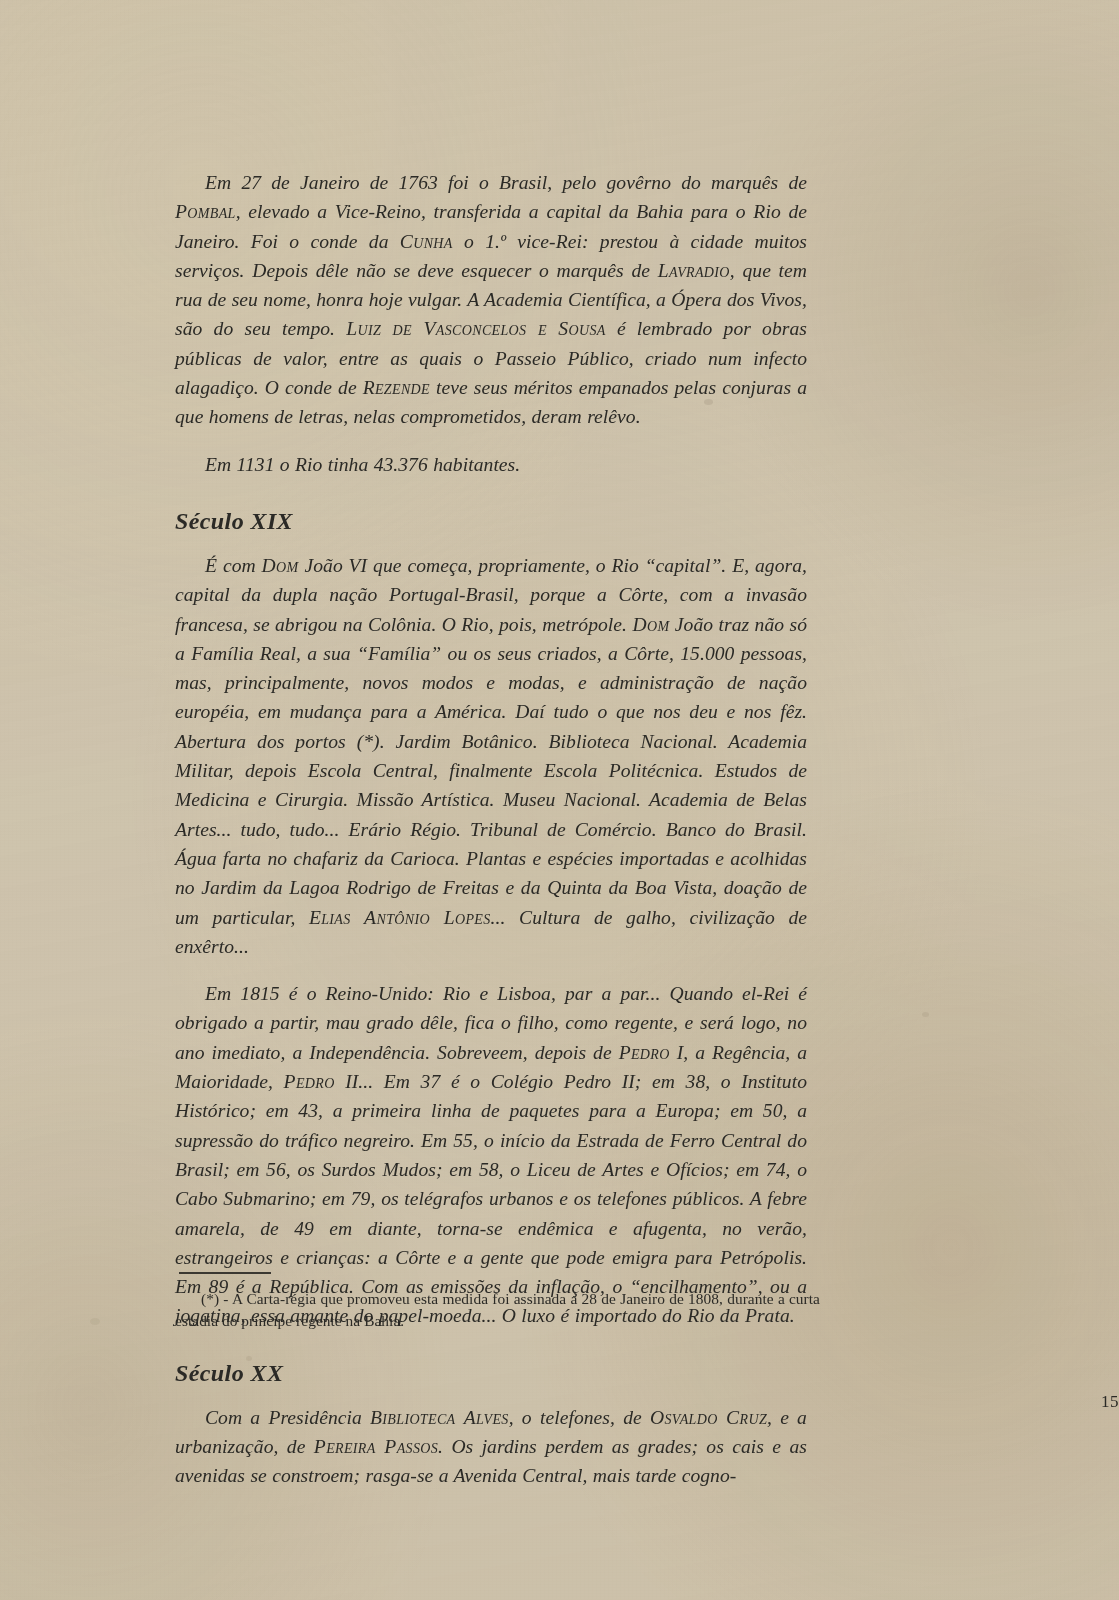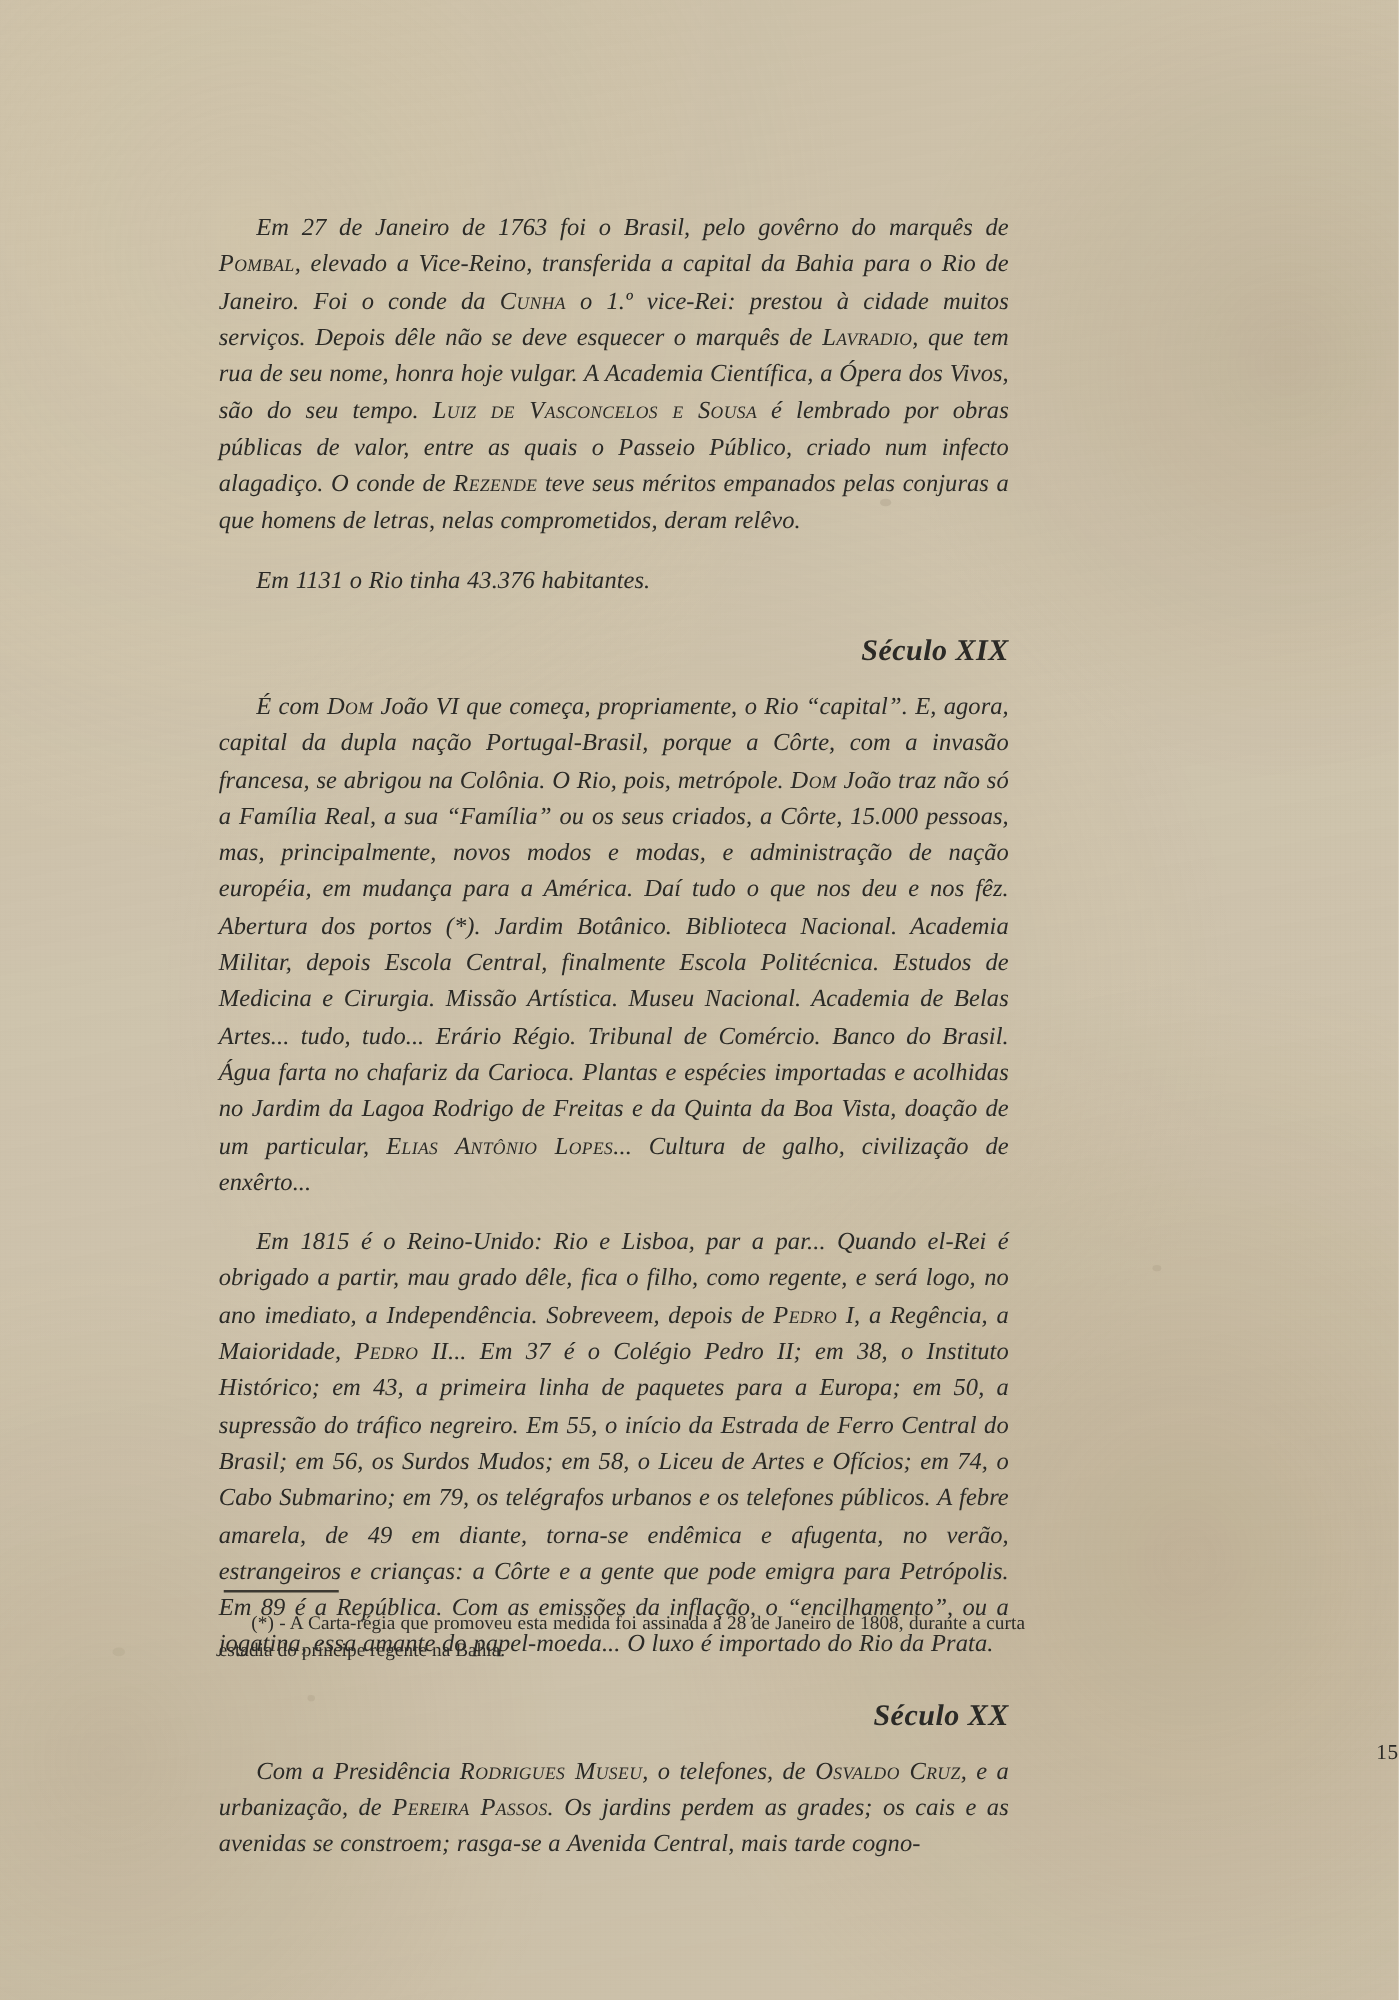--- a/index.html
+++ b/index.html
@@ -70,21 +70,21 @@
 
   .sc {
     font-variant: small-caps;
     letter-spacing: 0.35px;
   }
 
   h2.section-heading {
     font-size: 24px;
     line-height: 28px;
     font-weight: bold;
-    text-align: right;
+    text-align: left;
     text-indent: 0;
     margin: 28px 0 16px 0;
     letter-spacing: 0.4px;
   }
 
   .gap-before-19 { margin-top: 40px; }
 
   .footnote-wrap {
     position: absolute;
     left: 175px;
@@ -147,21 +147,21 @@
     <p class="para">Em 1131 o Rio tinha 43.376 habitantes.</p>
 
     <h2 class="section-heading gap-before-19">Século XIX</h2>
 
     <p class="para"><span>É com </span><span class="sc">Dom</span><span> João VI que começa, propriamente, o Rio “capital”. E, agora, capital da dupla nação Portugal-Brasil, porque a Côrte, com a invasão francesa, se abrigou na Colônia. O Rio, pois, metrópole. </span><span class="sc">Dom</span><span> João traz não só a Família Real, a sua “Família” ou os seus criados, a Côrte, 15.000 pessoas, mas, principalmente, novos modos e modas, e administração de nação européia, em mudança para a América. Daí tudo o que nos deu e nos fêz. Abertura dos portos (*). Jardim Botânico. Biblioteca Nacional. Academia Militar, depois Escola Central, finalmente Escola Politécnica. Estudos de Medicina e Cirurgia. Missão Artística. Museu Nacional. Academia de Belas Artes... tudo, tudo... Erário Régio. Tribunal de Comércio. Banco do Brasil. Água farta no chafariz da Carioca. Plantas e espécies importadas e acolhidas no Jardim da Lagoa Rodrigo de Freitas e da Quinta da Boa Vista, doação de um particular, </span><span class="sc">Elias Antônio Lopes</span><span>... Cultura de galho, civilização de enxêrto...</span></p>
 
     <p class="para"><span>Em 1815 é o Reino-Unido: Rio e Lisboa, par a par... Quando el-Rei é obrigado a partir, mau grado dêle, fica o filho, como regente, e será logo, no ano imediato, a Independência. Sobreveem, depois de </span><span class="sc">Pedro</span><span> I, a Regência, a Maioridade, </span><span class="sc">Pedro</span><span> II... Em 37 é o Colégio Pedro II; em 38, o Instituto Histórico; em 43, a primeira linha de paquetes para a Europa; em 50, a supressão do tráfico negreiro. Em 55, o início da Estrada de Ferro Central do Brasil; em 56, os Surdos Mudos; em 58, o Liceu de Artes e Ofícios; em 74, o Cabo Submarino; em 79, os telégrafos urbanos e os telefones públicos. A febre amarela, de 49 em diante, torna-se endêmica e afugenta, no verão, estrangeiros e crianças: a Côrte e a gente que pode emigra para Petrópolis. Em 89 é a República. Com as emissões da inflação, o “encilhamento”, ou a jogatina, essa amante do papel-moeda... O luxo é importado do Rio da Prata.</span></p>
 
     <h2 class="section-heading">Século XX</h2>
 
-    <p class="para"><span>Com a Presidência </span><span class="sc">Rodrigues Museu</span><span>, o telefones, de </span><span class="sc">Osvaldo Cruz</span><span>, e a urbanização, de </span><span class="sc">Pereira Passos</span><span>. Os jardins perdem as grades; os cais e as avenidas se constroem; rasga-se a Avenida Central, mais tarde cogno-</span></p>
+    <p class="para"><span>Com a Presidência </span><span class="sc">Biblioteca Alves</span><span>, o telefones, de </span><span class="sc">Osvaldo Cruz</span><span>, e a urbanização, de </span><span class="sc">Pereira Passos</span><span>. Os jardins perdem as grades; os cais e as avenidas se constroem; rasga-se a Avenida Central, mais tarde cogno-</span></p>
 
   </div>
 
   <div class="footnote-wrap">
     <div class="footnote-rule"></div>
     <p class="footnote">(*) - A Carta-régia que promoveu esta medida foi assinada a 28 de Janeiro de 1808, durante a curta estadia do príncipe regente na Bahia.</p>
   </div>
 
   <div class="page-number">15</div>
 

